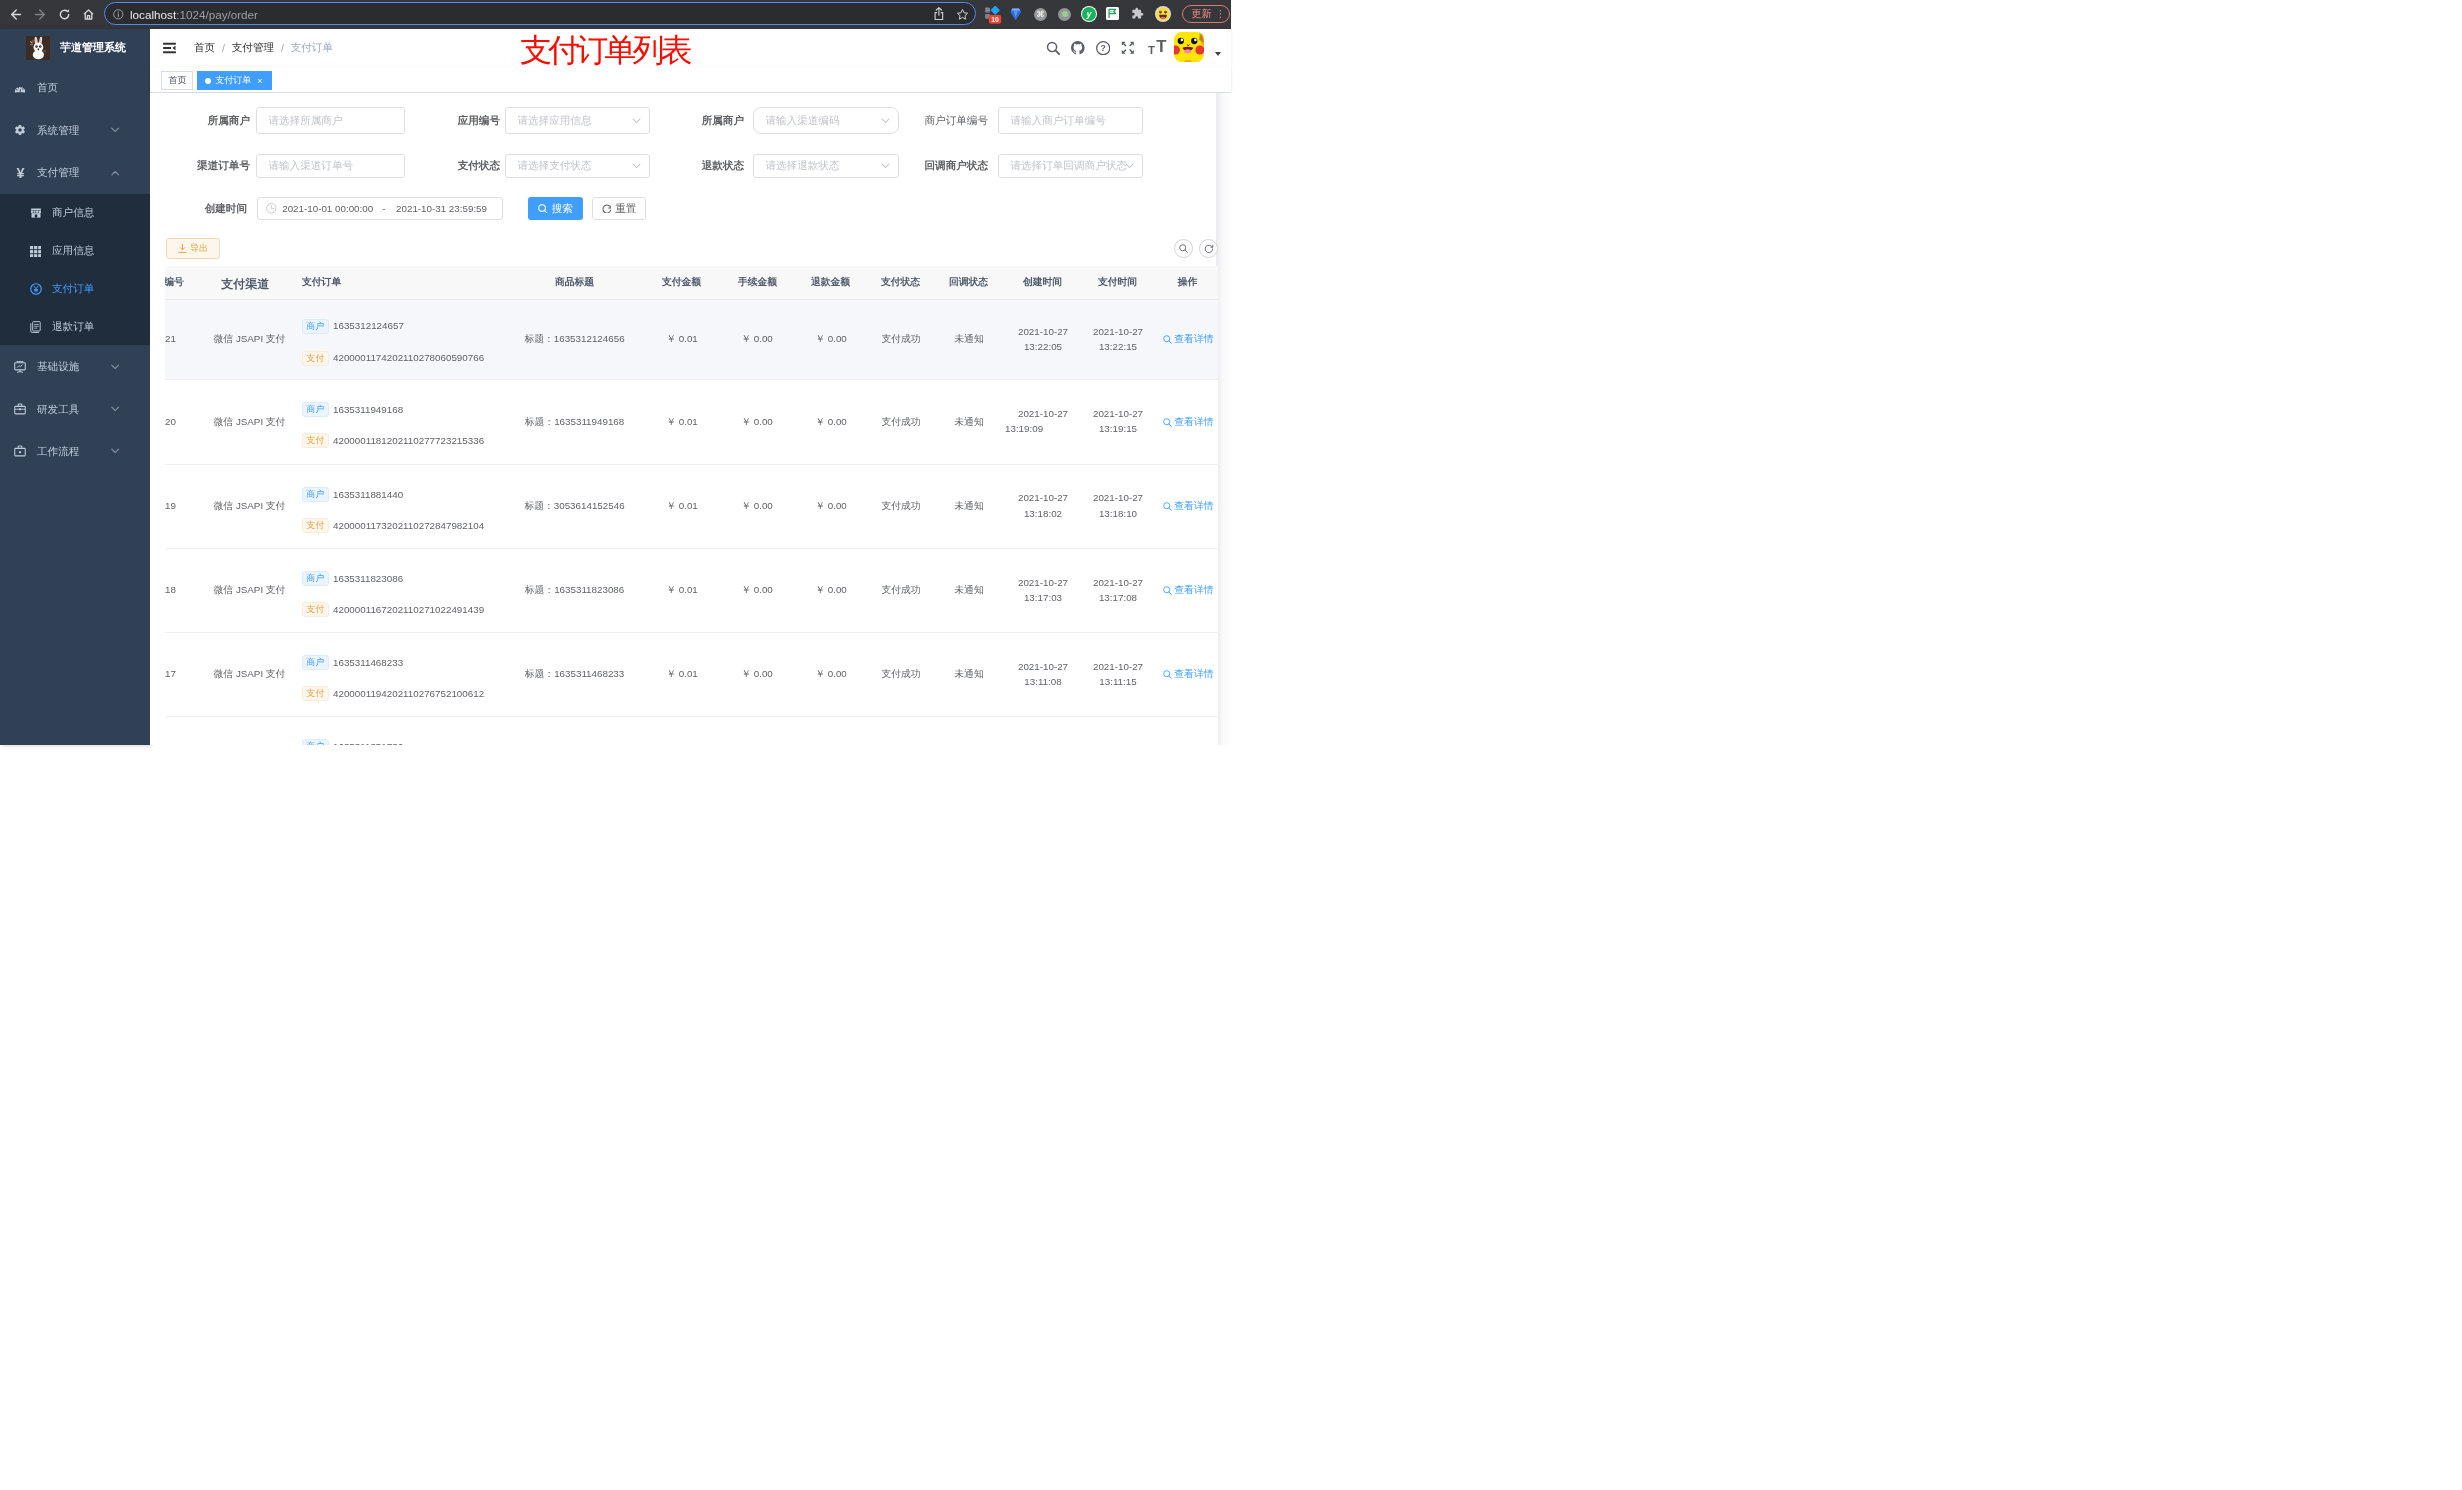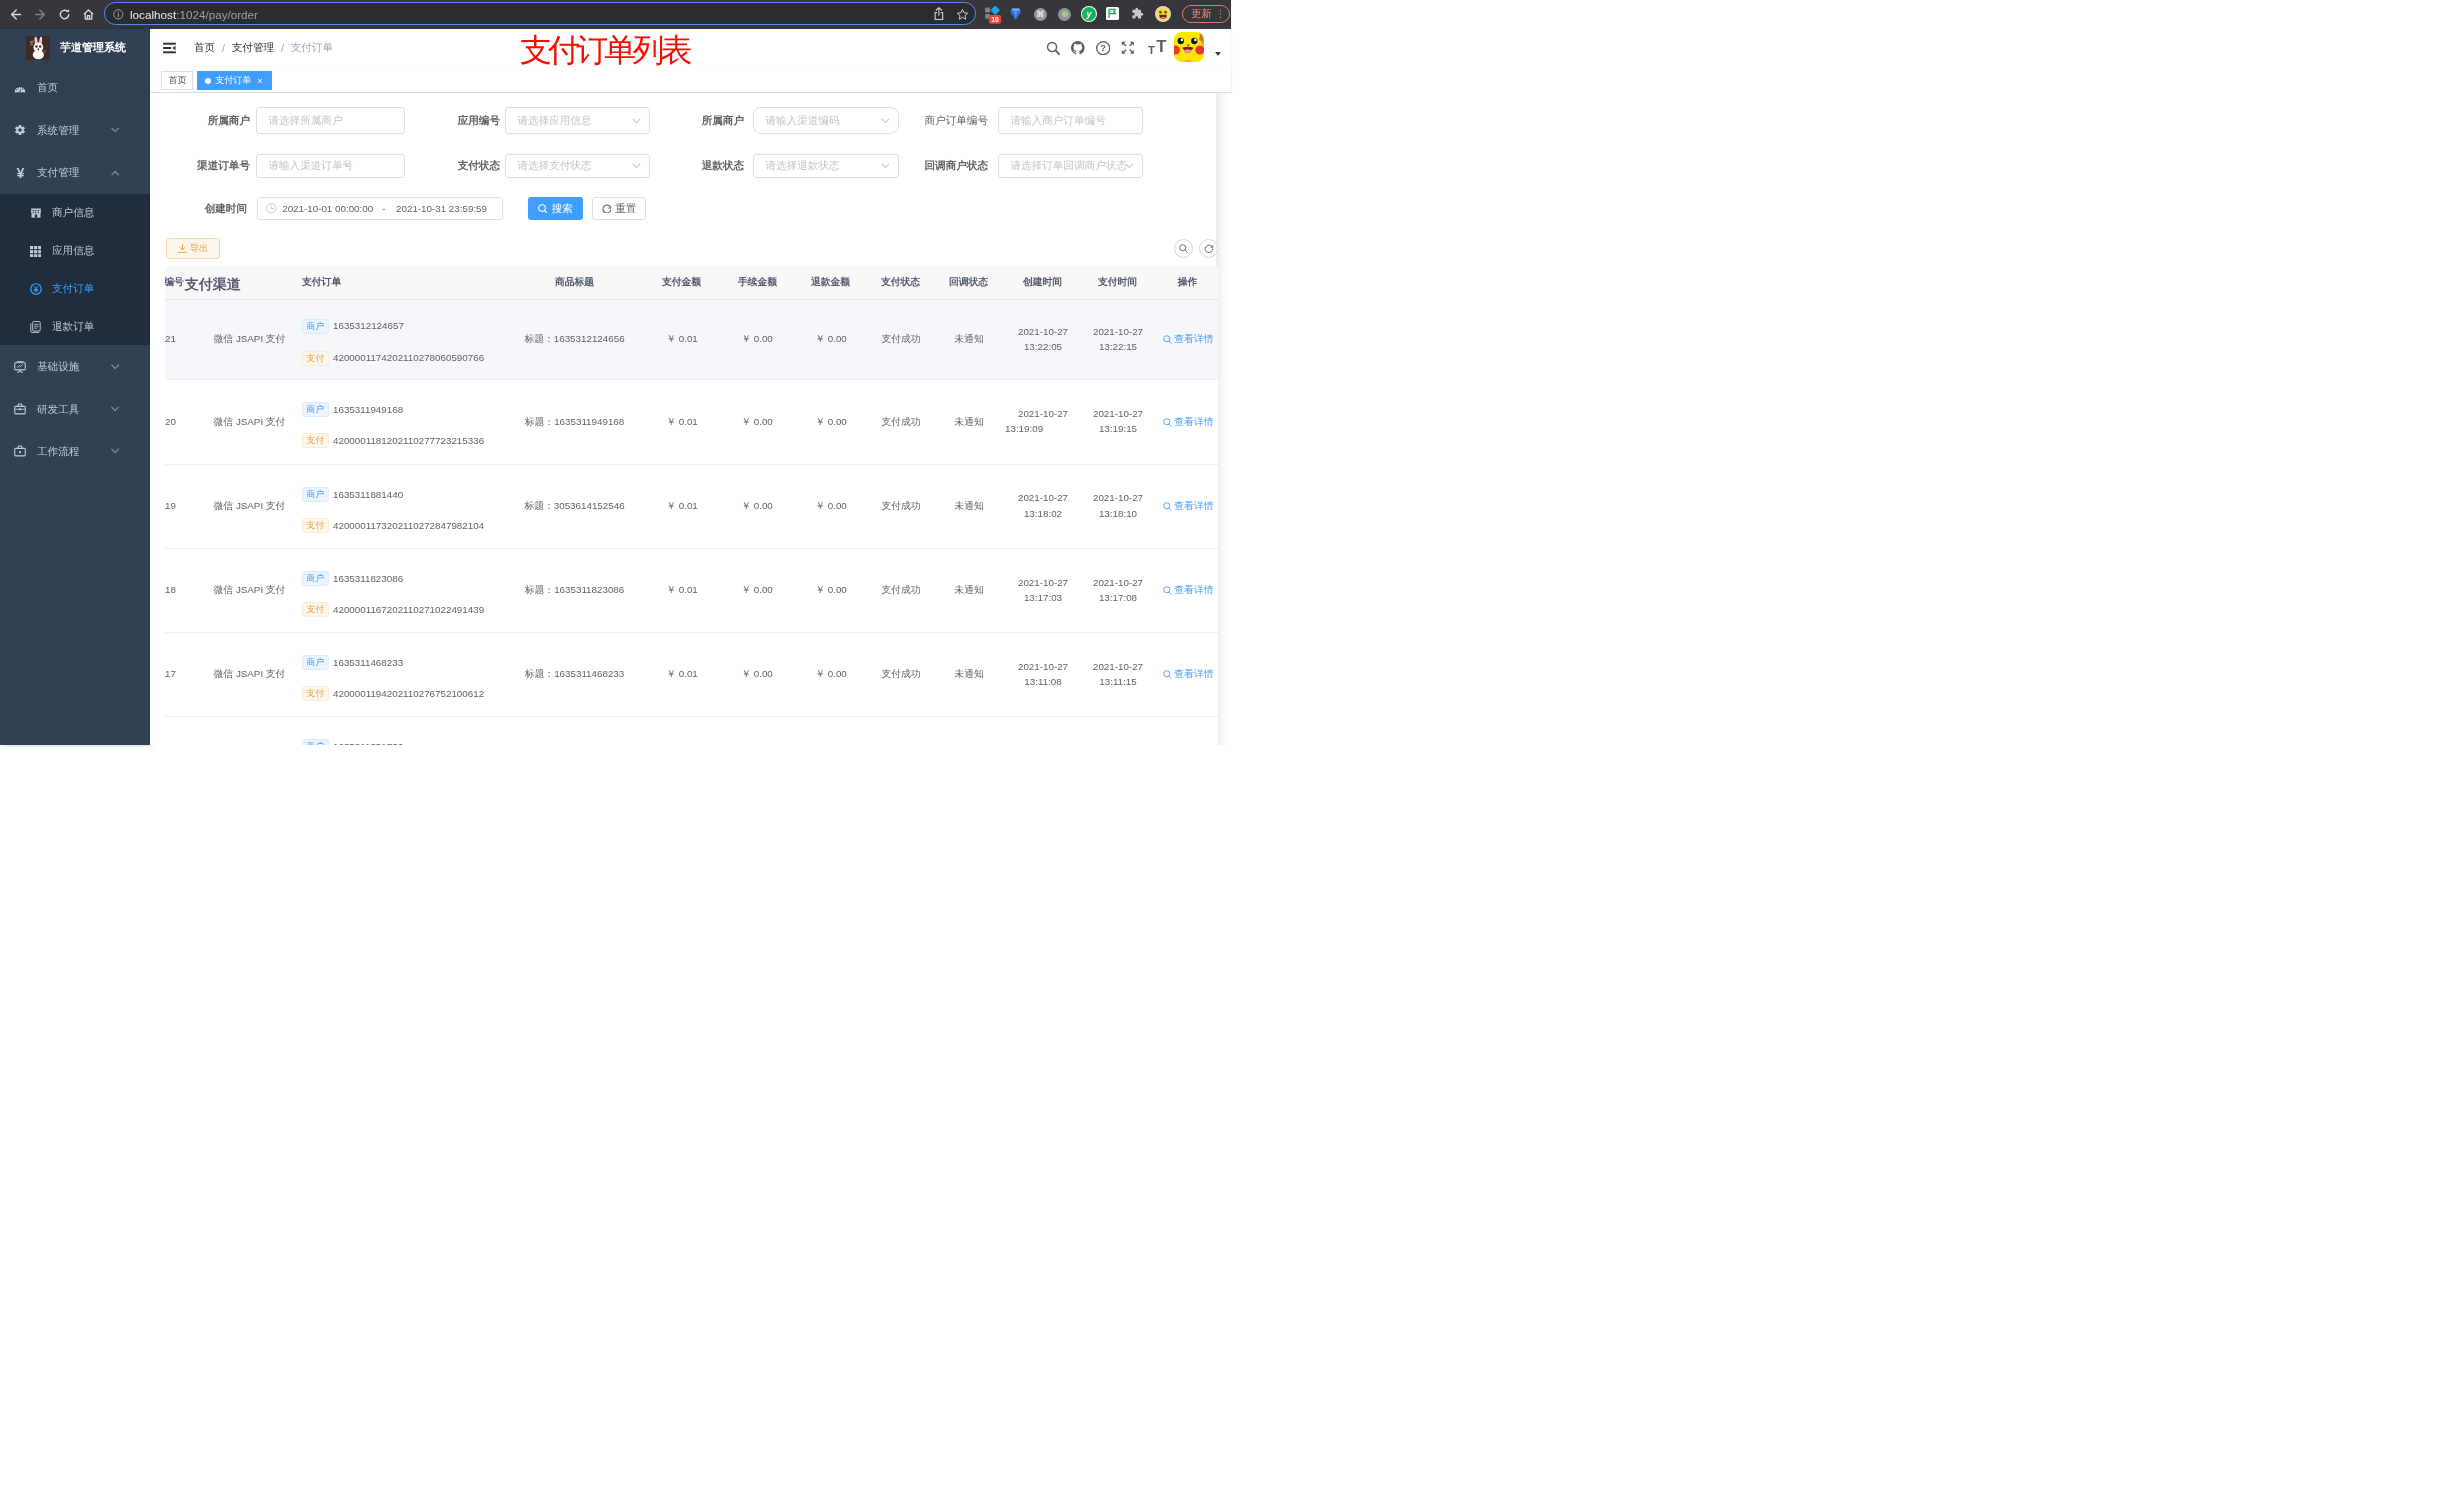--- a/index.html
+++ b/index.html
@@ -333,21 +333,21 @@
 <div class="ab cc" style="left:1049px;top:146px;width:19.3px;height:19.3px;border:0.8px solid #d5d6d9;border-radius:50%;background:#fff">
       <svg width="9.8" height="9.8" viewBox="0 0 14 14">
         <path d="M11.8 4.3 a5.4 5.4 0 1 0 .7 2.7" stroke="#5f6368" stroke-width="1.3" fill="none" stroke-linecap="round"></path>
         <path d="M12.6 1.2 v3.4 h-3.4" stroke="#5f6368" stroke-width="1.3" fill="none" stroke-linejoin="round"></path>
       </svg>
     </div>
 </div>
 <div class="ab" style="left:165px;top:266px;width:1053px;height:479px;overflow:hidden;background:#fff">
 <div class="ab" style="left:0;top:0;width:1053px;height:34px;background:#f8f8f9;border-bottom:0.8px solid #e4e7ed"></div>
 <div class="ab" style="left:-10.6px;top:9.8px;color:#515a6e;font-size:9.8px;font-weight:600">单编号</div>
-<div class="ab" style="left:19.7px;top:9.8px;width:121px;text-align:left;color:#515a6e;font-size:14px;font-weight:600">支付渠道</div>
+<div class="ab" style="left:19.7px;top:9.8px;width:121px;text-align:center;color:#515a6e;font-size:12px;font-weight:600">支付渠道</div>
 <div class="ab" style="left:137px;top:9.8px;color:#515a6e;font-size:9.8px;font-weight:600">支付订单</div>
 <div class="ab" style="left:349px;top:9.8px;width:121px;text-align:center;color:#515a6e;font-size:9.8px;font-weight:600">商品标题</div>
 <div class="ab" style="left:456px;top:9.8px;width:121px;text-align:center;color:#515a6e;font-size:9.8px;font-weight:600">支付金额</div>
 <div class="ab" style="left:532px;top:9.8px;width:121px;text-align:center;color:#515a6e;font-size:9.8px;font-weight:600">手续金额</div>
 <div class="ab" style="left:605px;top:9.8px;width:121px;text-align:center;color:#515a6e;font-size:9.8px;font-weight:600">退款金额</div>
 <div class="ab" style="left:675px;top:9.8px;width:121px;text-align:center;color:#515a6e;font-size:9.8px;font-weight:600">支付状态</div>
 <div class="ab" style="left:743px;top:9.8px;width:121px;text-align:center;color:#515a6e;font-size:9.8px;font-weight:600">回调状态</div>
 <div class="ab" style="left:817px;top:9.8px;width:121px;text-align:center;color:#515a6e;font-size:9.8px;font-weight:600">创建时间</div>
 <div class="ab" style="left:892px;top:9.8px;width:121px;text-align:center;color:#515a6e;font-size:9.8px;font-weight:600">支付时间</div>
 <div class="ab" style="left:992px;top:9.8px;width:61px;text-align:center;color:#515a6e;font-size:9.8px;font-weight:600">操作</div>

